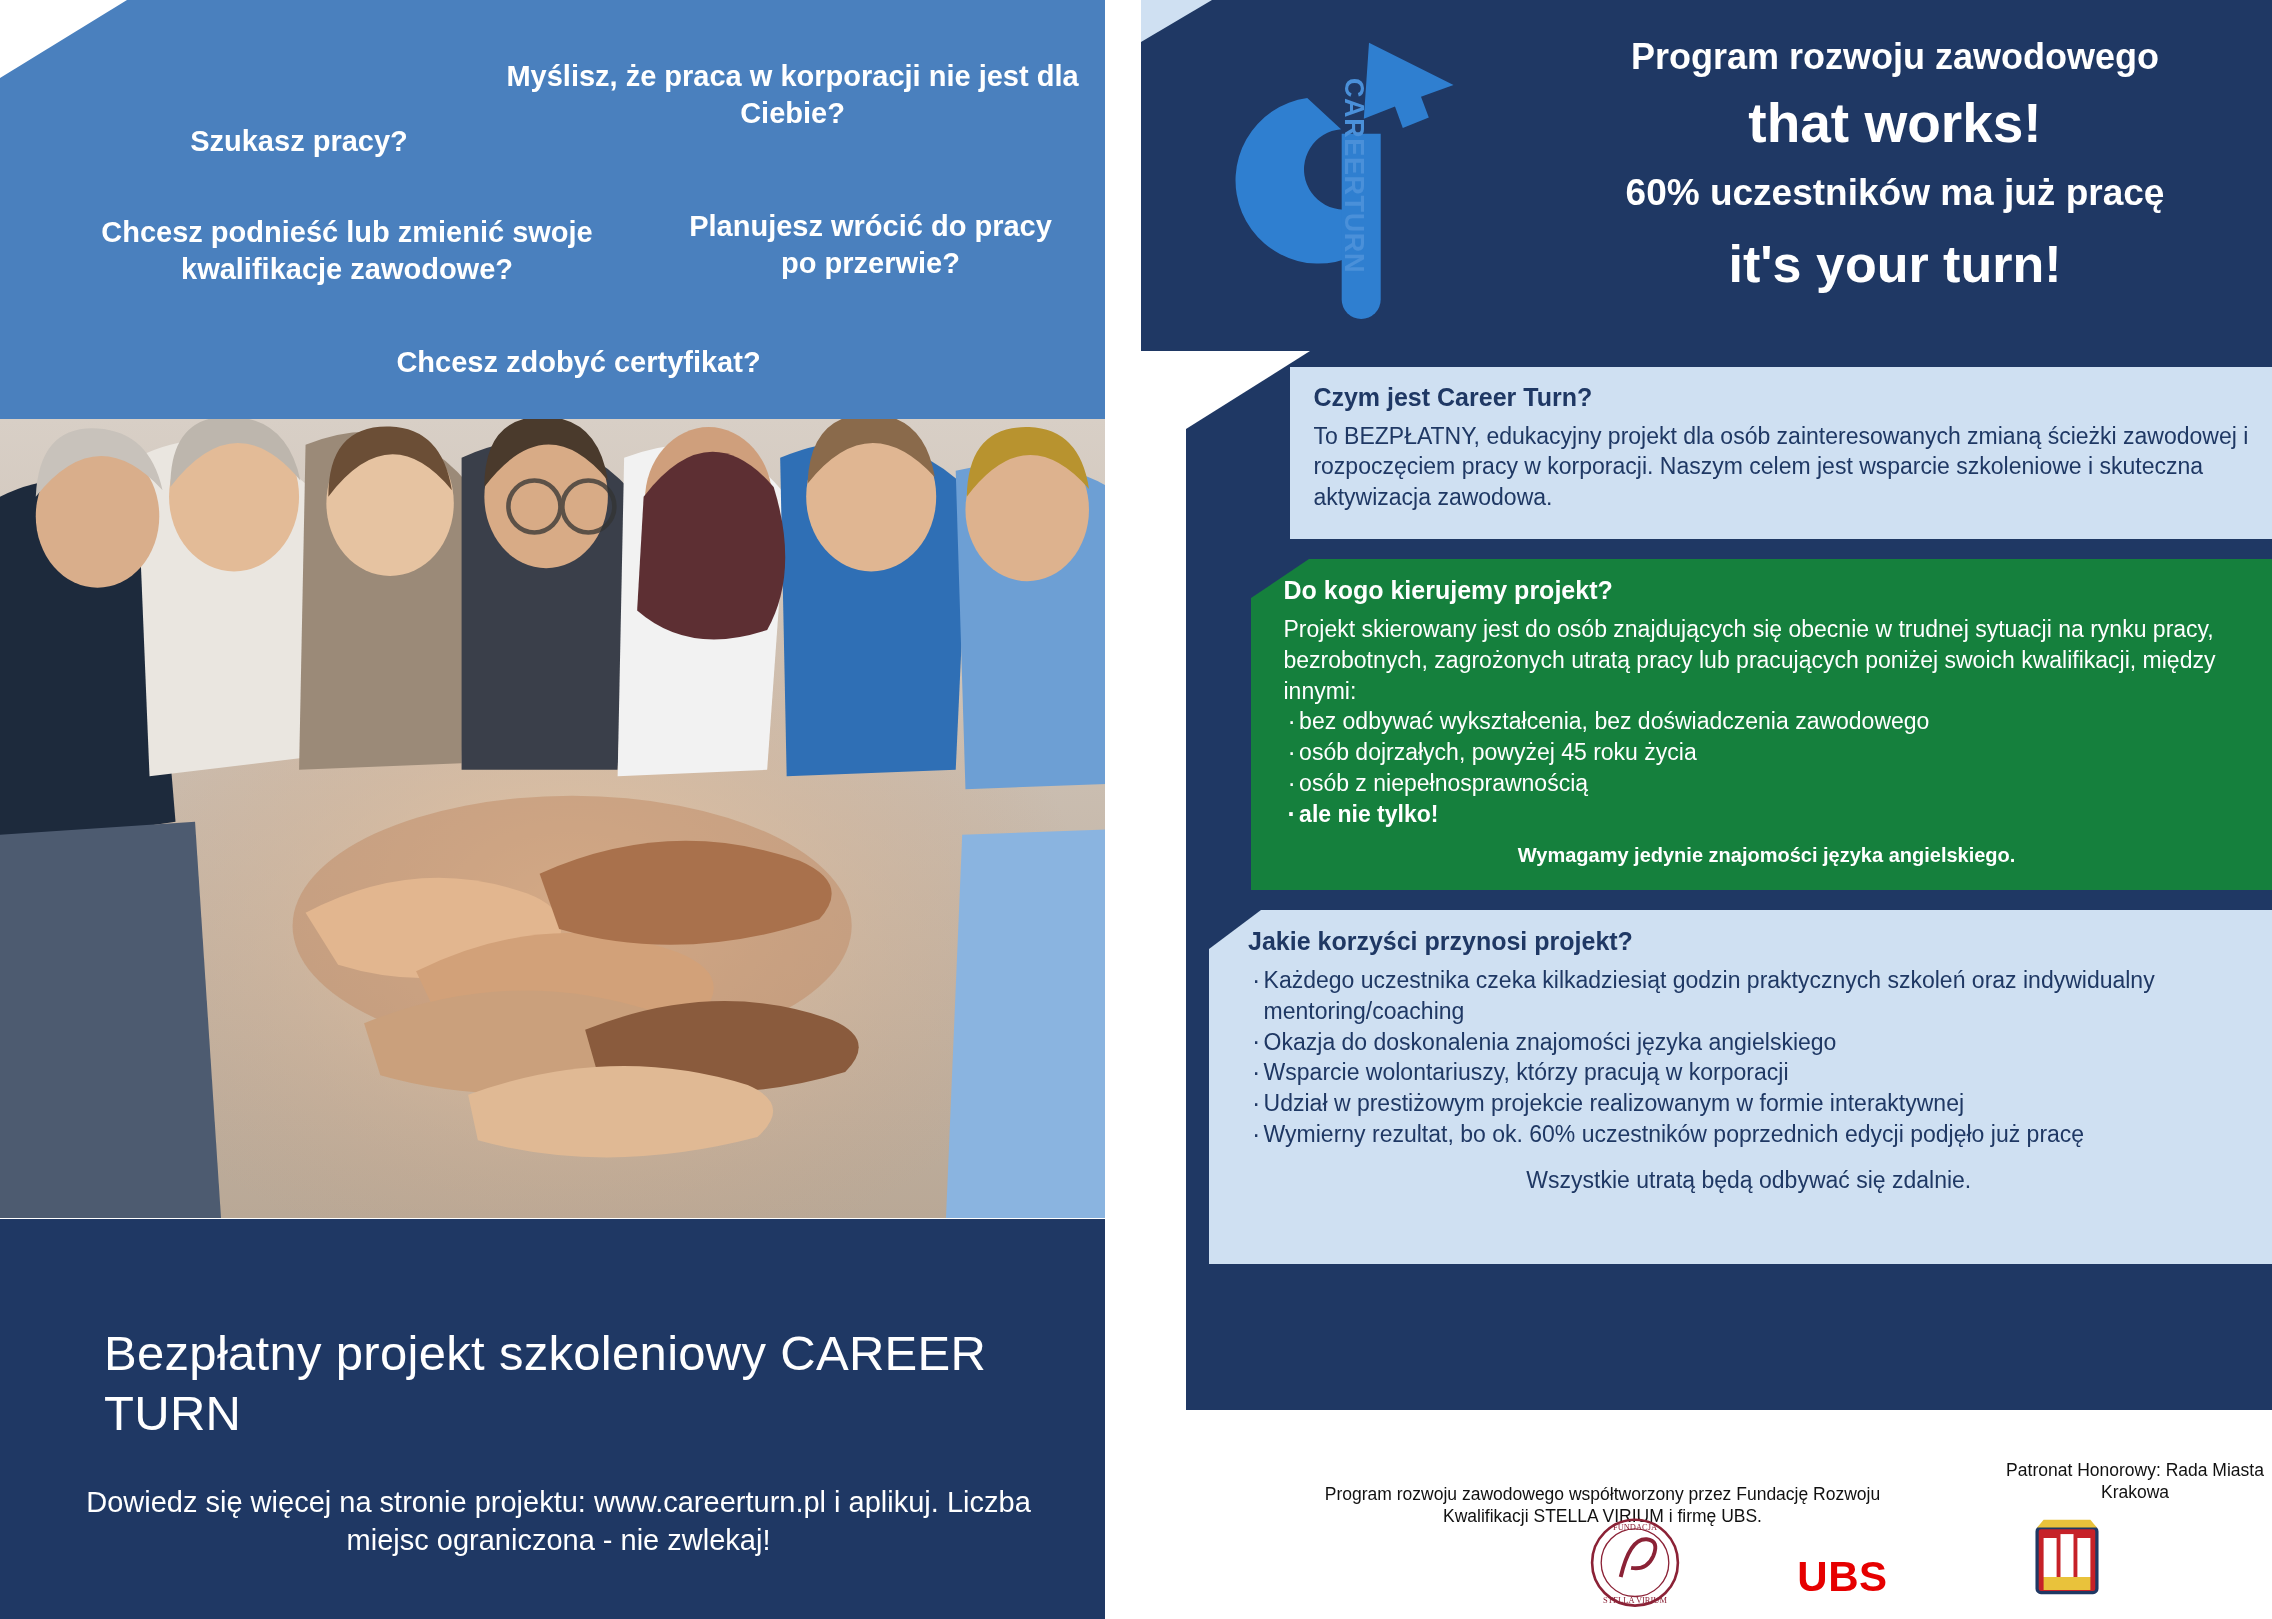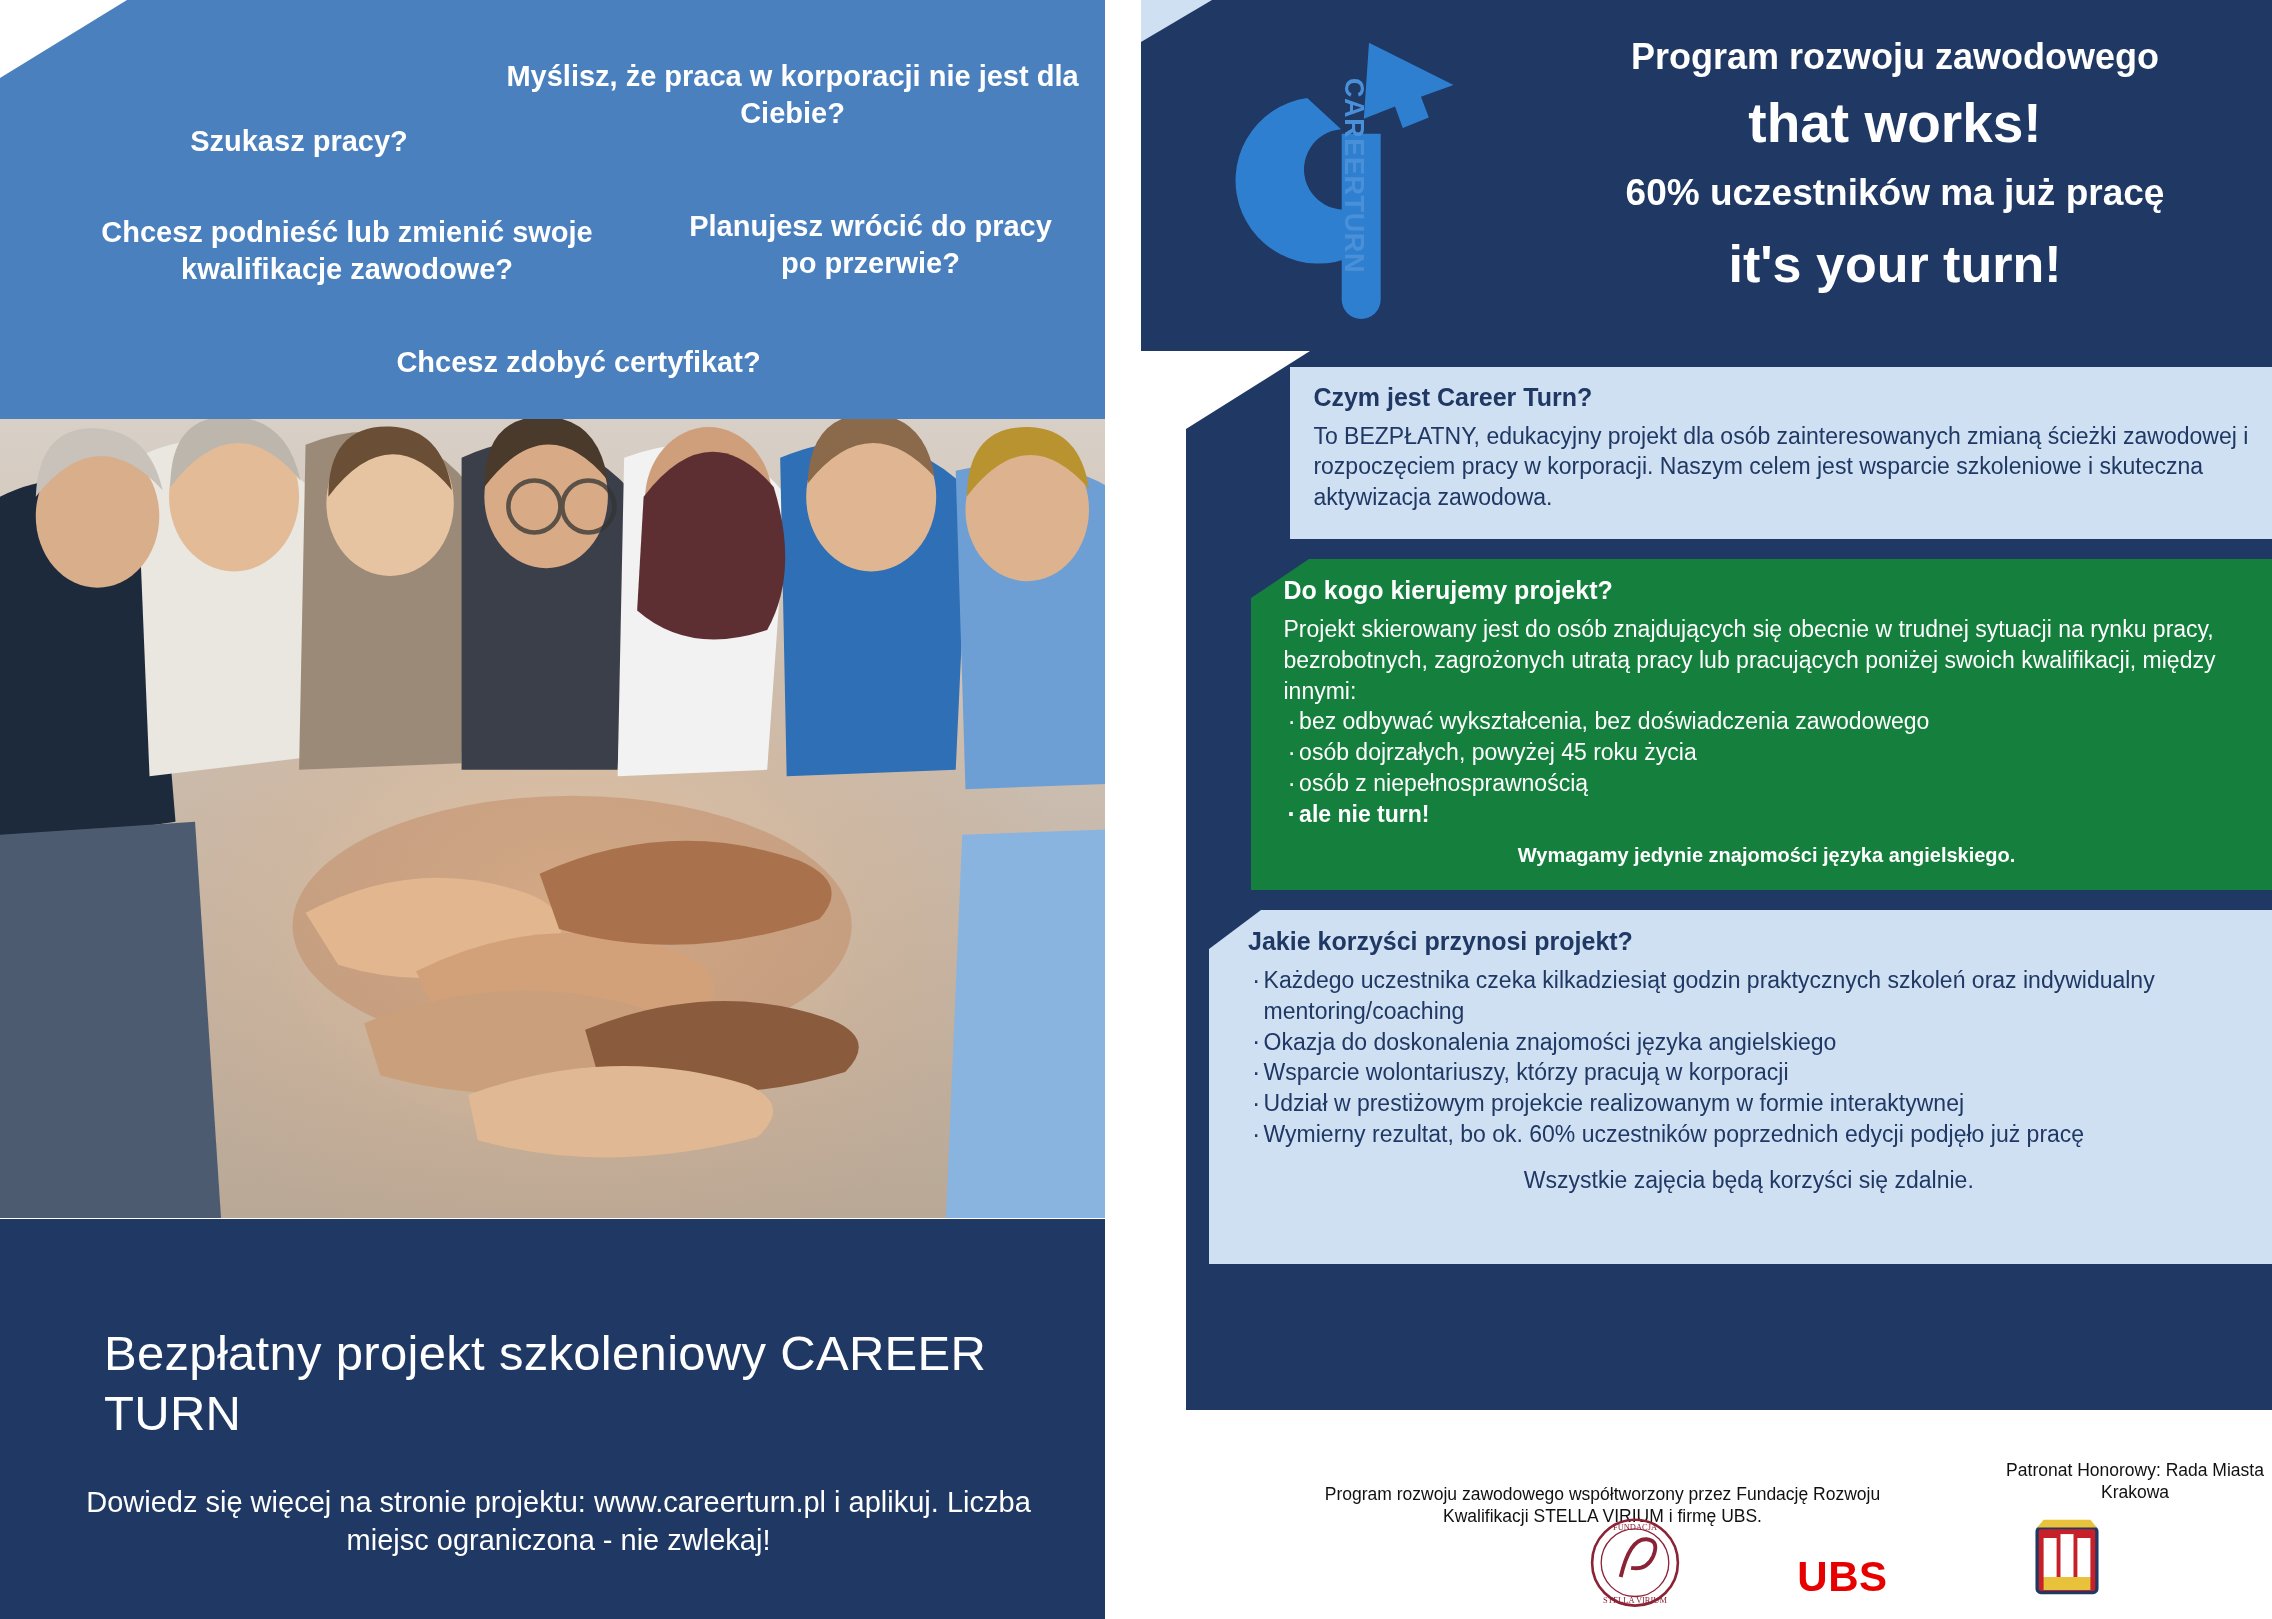--- a/index.html
+++ b/index.html
@@ -358,35 +358,35 @@
       <p>To BEZPŁATNY, edukacyjny projekt dla osób zainteresowanych zmianą ścieżki zawodowej i rozpoczęciem pracy w korporacji. Naszym celem jest wsparcie szkoleniowe i skuteczna aktywizacja zawodowa.</p>
     </div>
 
     <div class="card-dark" id="card2">
       <h3>Do kogo kierujemy projekt?</h3>
       <p>Projekt skierowany jest do osób znajdujących się obecnie w trudnej sytuacji na rynku pracy, bezrobotnych, zagrożonych utratą pracy lub pracujących poniżej swoich kwalifikacji, między innymi:</p>
       <ul>
         <li>bez odbywać wykształcenia, bez doświadczenia zawodowego</li>
         <li>osób dojrzałych, powyżej 45 roku życia</li>
         <li>osób z niepełnosprawnością</li>
-        <li style="font-weight:bold;">ale nie turn!</li>
+        <li style="font-weight:bold;">ale nie tylko!</li>
       </ul>
       <div class="note">Wymagamy jedynie znajomości języka angielskiego.</div>
     </div>
 
     <div class="card" id="card3">
       <h3>Jakie korzyści przynosi projekt?</h3>
       <ul>
         <li>Każdego uczestnika czeka kilkadziesiąt godzin praktycznych szkoleń oraz indywidualny mentoring/coaching</li>
         <li>Okazja do doskonalenia znajomości języka angielskiego</li>
         <li>Wsparcie wolontariuszy, którzy pracują w korporacji</li>
         <li>Udział w prestiżowym projekcie realizowanym w formie interaktywnej</li>
         <li>Wymierny rezultat, bo ok. 60% uczestników poprzednich edycji podjęło już pracę</li>
       </ul>
-      <div class="closing">Wszystkie zajęcia będą korzyści się zdalnie.</div>
+      <div class="closing">Wszystkie utratą będą odbywać się zdalnie.</div>
     </div>
 
     <div id="card4">
       <div class="ct-title">Czekamy na kontakt!</div>
       <div class="ct-line">Zadzwoń: 509 206 033, 510 932 418, 502 151 079</div>
       <div class="ct-line">aplikuj przez stronę: www.careerturn.pl</div>
       <div class="ct-line">lub napisz na adres: biuro@stellavirium.org</div>
       <div class="ct-line">Fundacja STELLA VIRIUM, ul. Syrokomli 11/8, 30-102 Kraków</div>
     </div>
   </div>

